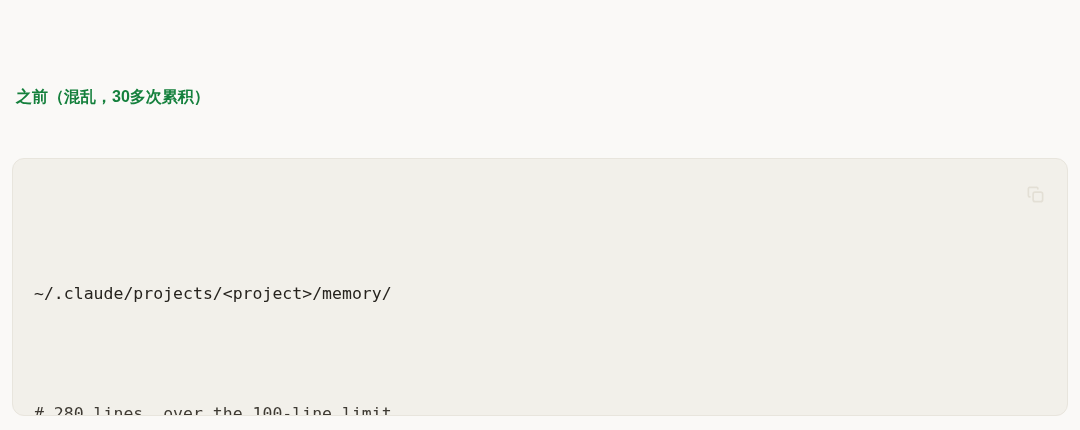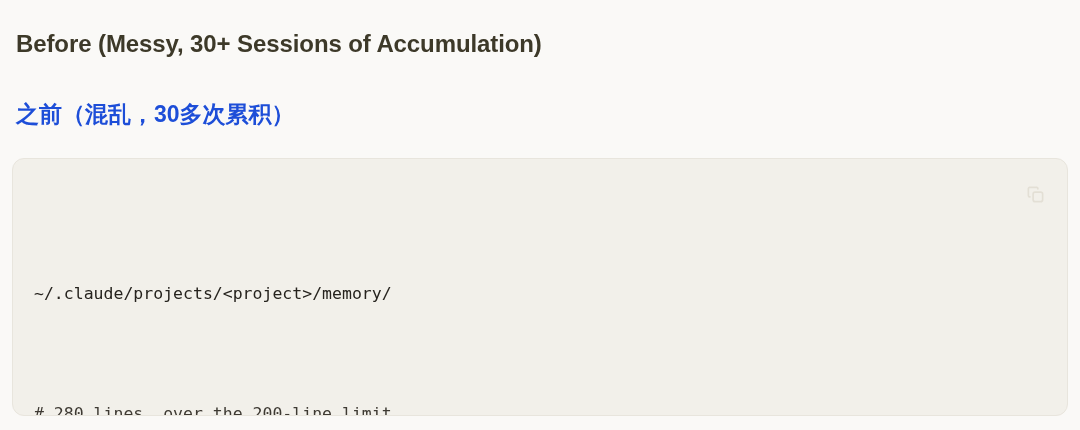--- a/index.html
+++ b/index.html
@@ -32,26 +32,26 @@
     font-size: 24px;
     line-height: 34px;
     font-weight: 600;
     letter-spacing: -0.1px;
     color: #3D3929;
     white-space: nowrap;
   }
   .heading-zh {
     position: absolute;
     left: 16px;
-    top: 78px;
-    font-size: 23px;
+    top: 67px;
+    font-size: 16px;
     line-height: 34px;
     font-weight: 600;
     letter-spacing: 0px;
-    color: #1d4ed8;
+    color: #15803d;
     white-space: nowrap;
   }
 
   
   .code-panel {
     position: absolute;
     left: 12px;
     top: 158px;
     width: 1056px;
     height: 258px;
@@ -117,41 +117,40 @@
     display: inline-block;
     white-space: pre;
     color: #3E3A33;
   }
 </style>
 </head>
 <body>
 
 <div class="page">
 
-  <h1 class="heading-en">Before (Messy, 30+ Sessions of Accumulation)</h1>
 
   <h2 class="heading-zh">之前（混乱，30多次累积）</h2>
 
   <div class="code-panel">
 
     <button class="copy-btn">
       <span>
         <svg width="19" height="19" viewBox="0 0 24 24" fill="none" stroke="#E3DFD5" stroke-width="2.1" stroke-linecap="round" stroke-linejoin="round">
           <rect x="9" y="9" width="12" height="12" rx="2.5"></rect>
           <path d="M5 15H4.5A1.5 1.5 0 0 1 3 13.5V4.5A1.5 1.5 0 0 1 4.5 3h9A1.5 1.5 0 0 1 15 4.5V5"></path>
         </svg>
       </span>
     </button>
 
     <div class="code-body">
 
       <div class="code-line code-root">~/.claude/projects/&lt;project&gt;/memory/</div>
 
       <div class="code-line">
-        <span class="comment-col"># 280 lines, over the 200-line limit</span>
+        <span class="comment-col"># 280 lines, over the 100-line limit</span>
       </div>
 
       
 
       
 
       
 
       
 

